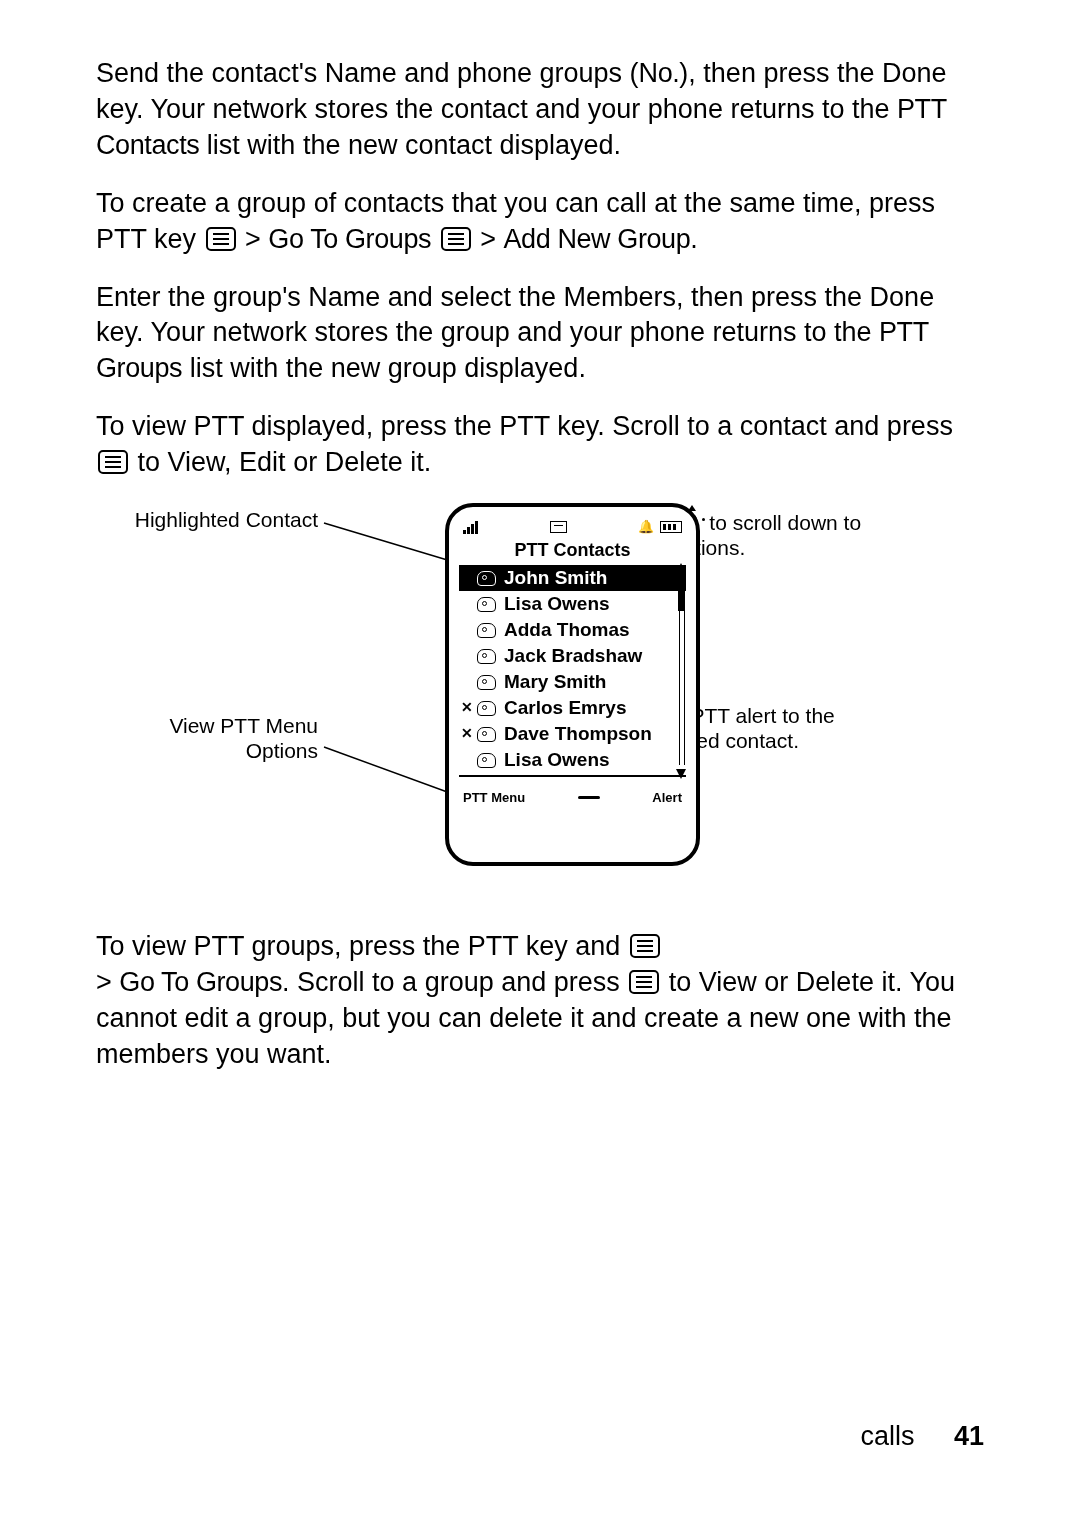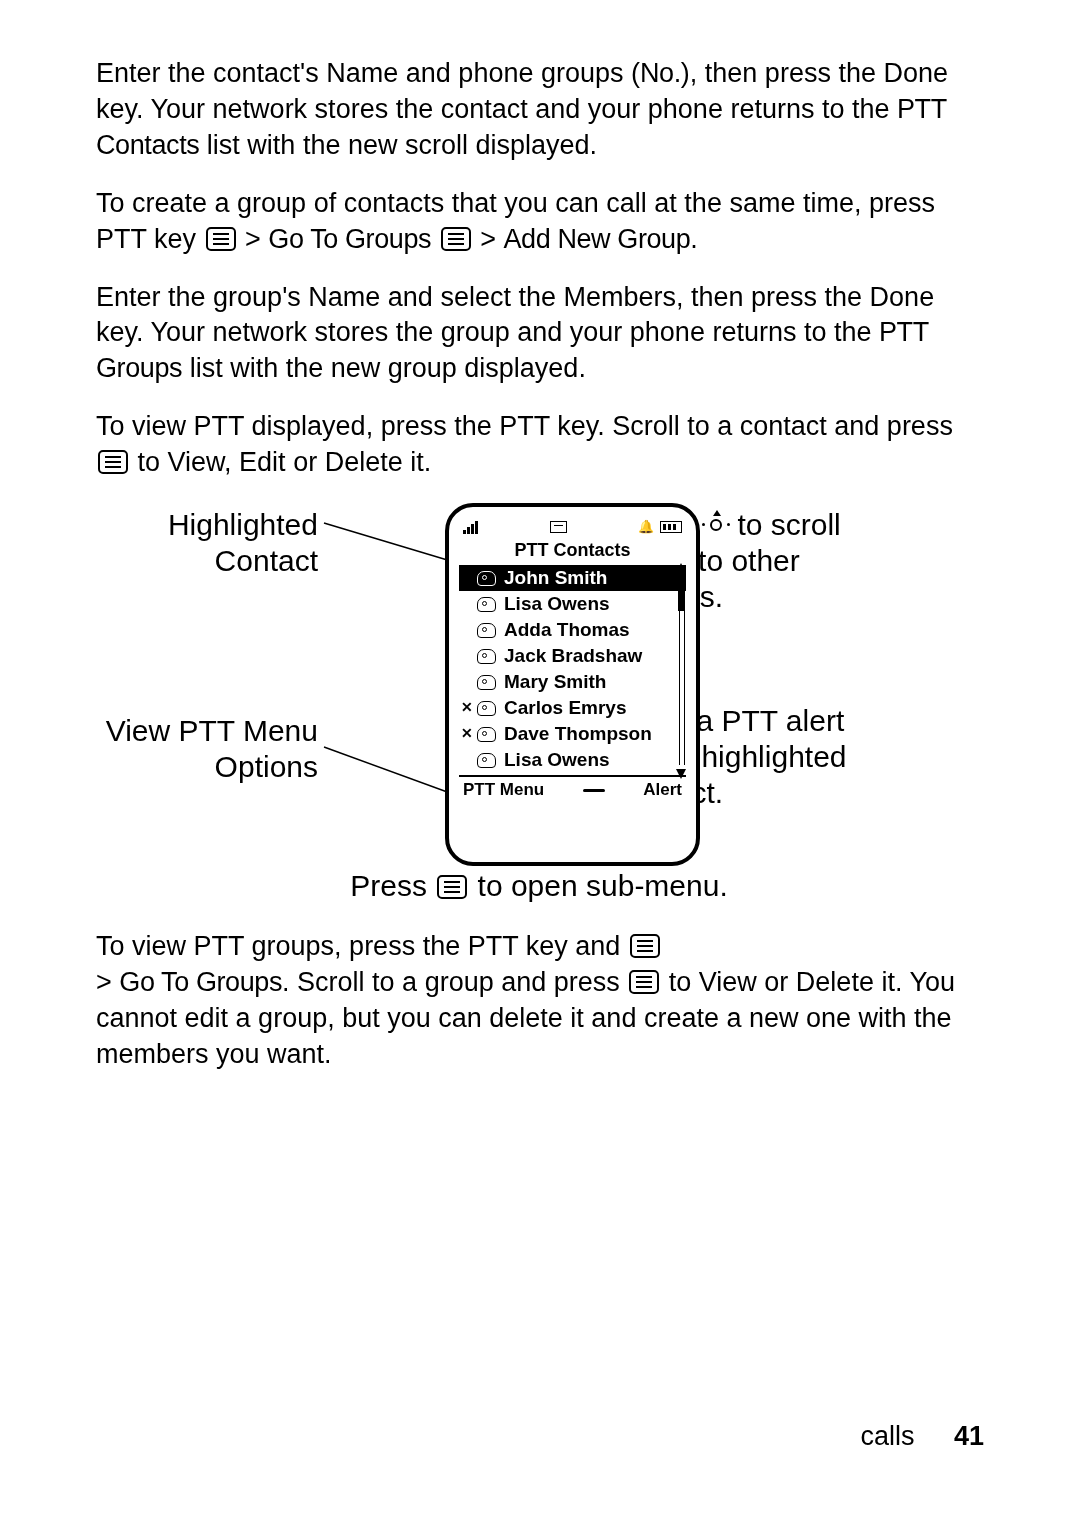--- a/index.html
+++ b/index.html
@@ -134,48 +134,48 @@
   .scrollbar { position:absolute; right:0; top:46px; width:10px; height:216px; }
   .scrollbar .track { position:absolute; left:3px; top:14px; bottom:14px; width:4px; border-left:1.5px solid #000; border-right:1.5px solid #000;}
   .scrollbar .thumb { position:absolute; left:2px; top:14px; width:6px; height:34px; background:#000;}
   .scrollbar .arrU, .scrollbar .arrD {position:absolute; left:0; width:0;height:0;border-left:5px solid transparent;border-right:5px solid transparent;}
   .scrollbar .arrU{top:0;border-bottom:10px solid #000;}
   .scrollbar .arrD{bottom:0;border-top:10px solid #000;}
 
   .hr { height:2px; background:#000; margin: 2px 0 0; }
   .softkeys {
     display:flex; justify-content:space-between; align-items:center;
-    font-family:"Arial Narrow", Arial, sans-serif; font-weight:800; font-size:17px;
-    padding:2px 4px 0 4px;
+    font-family:"Arial Narrow", Arial, sans-serif; font-weight:800; font-size:13px;
+    padding:12px 4px 0 4px;
   }
   .sk-mid { display:inline-block; width:22px; position:relative; }
   .sk-mid::before,.sk-mid::after, .sk-mid span{display:block;height:3px;border-radius:2px;background:#000;margin:2px 0;}
 
   
-  .callout { position:absolute; font-size:30px; line-height:1.2; }
+  .callout { position:absolute; font-size:21px; line-height:1.2; }
   .ra { text-align:right; }
 
   
   svg.leads { position:absolute; left:0; top:0; width:100%; height:100%; overflow:visible; pointer-events:none; }
 
   
   .footer {
     position: absolute;
     bottom: 66px; right: 96px;
     font-size: 27px;
   }
   .footer .pn { font-weight: 800; margin-left: 32px; }
 </style>
 </head>
 <body>
 
 <div class="page">
 
   <p>
-    <span>Enter the contact's </span><b>Name</b><span> and phone groups (</span><b class="cond">No.</b><span>), then press the </span><b>Done</b><span> key. Your network stores the contact and your phone returns to the </span><b class="cond">PTT Contacts</b><span> list with the new scroll displayed.</span>
+    <span>Send the contact's </span><b>Name</b><span> and phone groups (</span><b class="cond">No.</b><span>), then press the </span><b>Done</b><span> key. Your network stores the contact and your phone returns to the </span><b class="cond">PTT Contacts</b><span> list with the new contact displayed.</span>
   </p>
 
   <p>
     <b>To create a group of contacts</b><span> that you can call at the same time, press </span><b>PTT key</b>
     <span class="menu-key"></span>
     <span> &gt; </span><b class="cond">Go To Groups</b>
     <span class="menu-key"></span>
     <span> &gt; </span><b class="cond">Add New Group</b><span>.</span>
   </p>
 
@@ -205,23 +205,20 @@
       <span class="nav-key">
         <span class="caret"></span>
         <span class="dot" style="left:-1px; top:11px;"></span>
         <span class="dot" style="right:-1px; top:11px;"></span>
       </span>
       <span> to scroll down to other options.</span>
     </div>
 
     <div class="callout" style="left:522px; top:200px; width:250px;">Send a PTT alert to the highlighted contact.</div>
 
-    <div class="callout" style="left:228px; top:365px; width:430px; text-align:center;">
-      <span>Press </span><span class="menu-key"></span><span> to open sub-menu.</span>
-    </div>
 
     <div class="phone">
       <div class="screen">
         <div class="status-bar">
           <div class="sb-left">
             <span style="display:flex;align-items:flex-end;gap:1px;height:13px;">
               <span class="sigbar" style="height:4px;"></span>
                 <span class="sigbar" style="height:7px;"></span>
                 <span class="sigbar" style="height:10px;"></span>
                 <span class="sigbar" style="height:13px;"></span>

